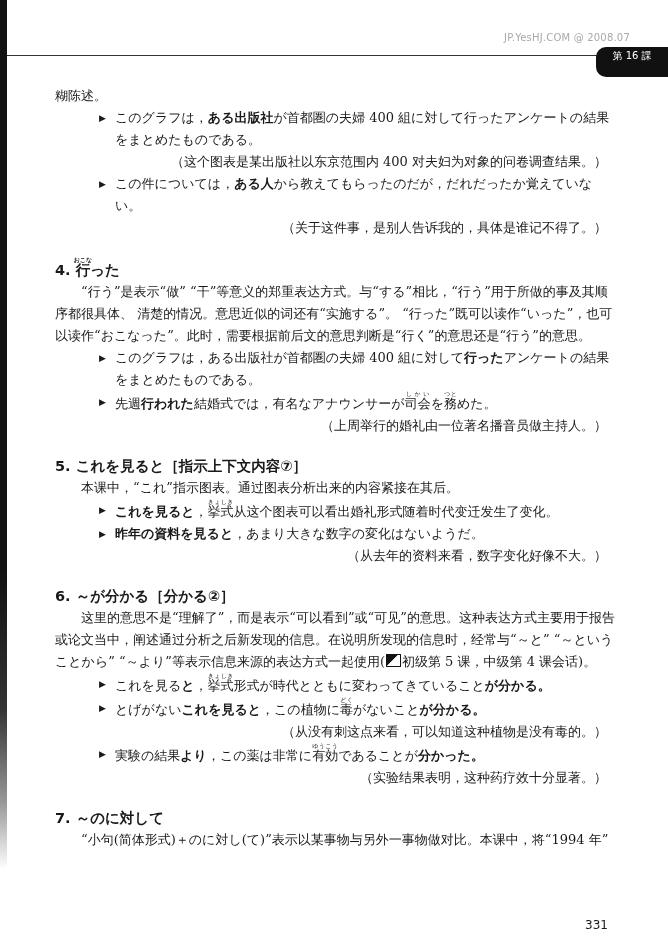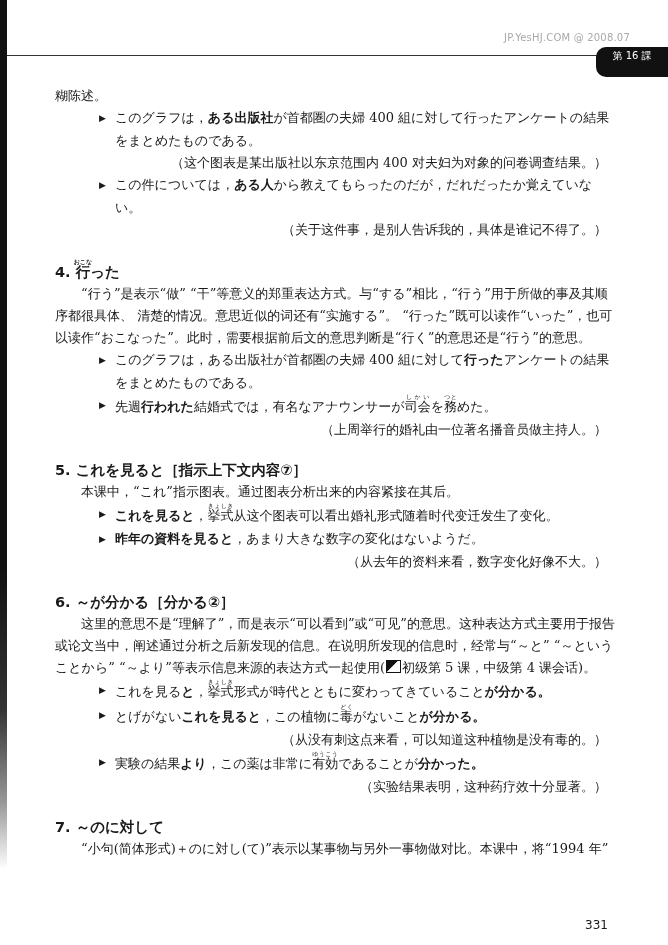--- a/index.html
+++ b/index.html
@@ -29,21 +29,21 @@
     .content {
       position: absolute; left: 55px; top: 68px; width: 560px;
       font-size: 13px; line-height: 22px; margin-top: 17px;
     }
     .p { margin: 0; }
     .indent { text-indent: 2em; }
     .ex { position: relative; padding-left: 60px; margin: 0; }
     .ex .bullet { position: absolute; left: 44px; top: 0; font-size: 9px; }
     .tr { text-align: right; margin: 0; padding-right: 8px; }
     .h { font-family: "DejaVu Sans", "Liberation Sans", sans-serif; font-weight: bold; font-size: 14.5px; margin: 0; }
-    b { font-family: Liberation Mono, monospace; font-weight: bold; }
+    b { font-family: Liberation Serif, serif; font-weight: bold; }
     ruby rt { font-size: 6px; }
     .page-num {
       position: absolute; left: 585px; top: 918px;
       font-family: "DejaVu Sans", "Liberation Sans", sans-serif; font-size: 12px;
     }
     .book-icon {
       display: inline-block; width: 13px; height: 11px; border: 1.5px solid #111;
       background: linear-gradient(135deg, #111 45%, #fff 46%); vertical-align: -1px; margin: 0 1px;
     }
   </style>

